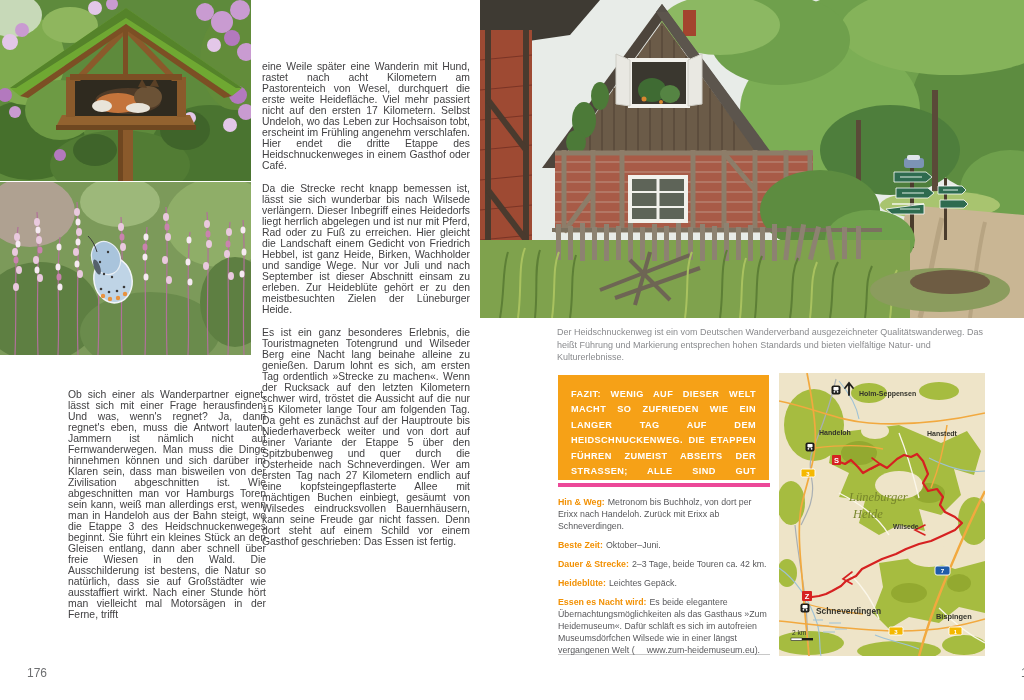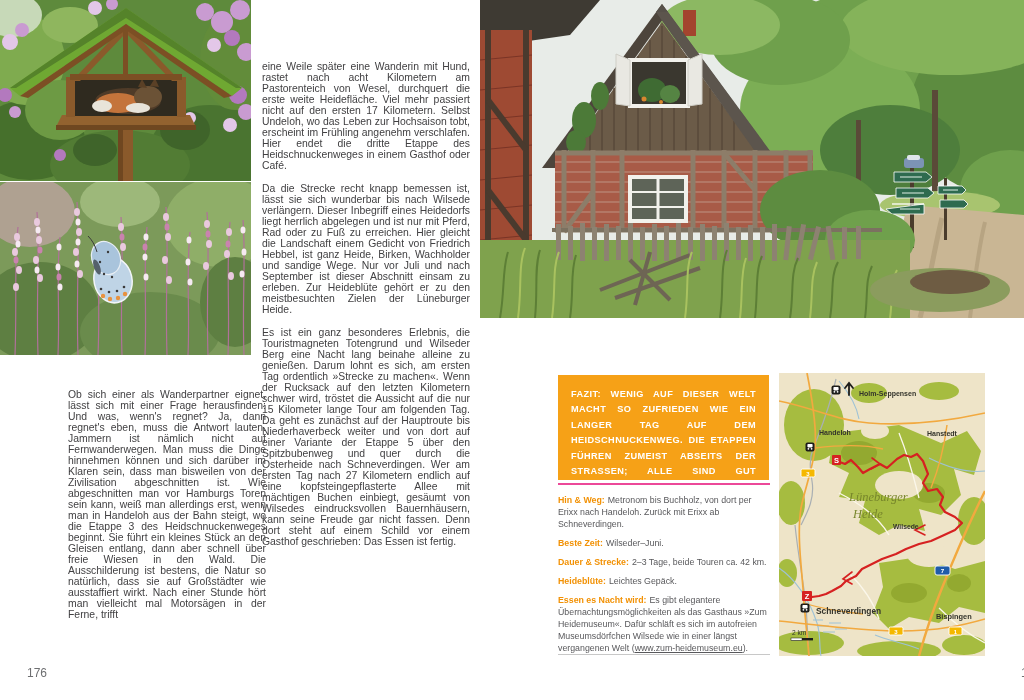--- a/index.html
+++ b/index.html
@@ -19,25 +19,25 @@
 
   #caption{position:absolute;left:557px;top:326px;width:432px;font-size:9px;line-height:12.6px;
            color:#8a8b8e;text-align:left;}
 
   #fazit{position:absolute;left:558px;top:375px;width:211px;height:105px;background:#F6A117;
          box-sizing:border-box;padding:12px 13px;color:#ffffff;font-weight:bold;
          font-size:9.2px;line-height:15.4px;letter-spacing:0.4px;word-spacing:2.5px;
          text-align:justify;overflow:hidden;}
 
   #info{position:absolute;left:558px;top:483px;width:212px;height:172px;box-sizing:border-box;
-        border-top:2px solid #ec4899;border-bottom:1px solid #c8c8c8;padding-top:9px;
+        border-top:4px solid #ec4899;border-bottom:1px solid #c8c8c8;padding-top:9px;
         font-size:8.8px;line-height:12px;color:#58585b;}
   .info-item{margin:0 0 7px 0;}
   .info-label{color:#F29104;font-weight:bold;margin-right:3px;}
-  .info-link{color:#58585b;text-decoration:underline;cursor:pointer;}
+  .info-link{color:#58585b;cursor:pointer;padding-left:12px;}
 
   #map{position:absolute;left:779px;top:373px;width:206px;height:283px;}
 
   .pagenum{position:absolute;font-size:12px;color:#6e6f71;}
   #pagenum-left{left:27px;top:666px;}
   #pagenum-right{left:1021px;top:666px;}
 </style>
 </head>
 <body>
 
@@ -409,29 +409,30 @@
   </div>
 
   <div class="body-text" id="col-left">Ob sich einer als Wanderpartner eignet, lässt sich mit einer Frage herausfinden: Und was, wenn's regnet? Ja, dann regnet's eben, muss die Antwort lauten. Jammern ist nämlich nicht auf Fernwanderwegen. Man muss die Dinge hinnehmen können und sich darüber im Klaren sein, dass man bisweilen von der Zivilisation abgeschnitten ist. Wie abgeschnitten man vor Hamburgs Toren sein kann, weiß man allerdings erst, wenn man in Handeloh aus der Bahn steigt, wo die Etappe 3 des Heidschnuckenweges beginnt. Sie führt ein kleines Stück an den Gleisen entlang, dann aber schnell über freie Wiesen in den Wald. Die Ausschilderung ist bestens, die Natur so natürlich, dass sie auf Großstädter wie ausstaffiert wirkt. Nach einer Stunde hört man vielleicht mal Motorsägen in der Ferne, trifft</div>
 
   <div class="body-text" id="col-mid">
     <p>eine Weile später eine Wanderin mit Hund, rastet nach acht Kilometern am Pastorenteich von Wesel, durchquert die erste weite Heidefläche. Viel mehr passiert nicht auf den ersten 17 Kilometern. Selbst Undeloh, wo das Leben zur Hochsaison tobt, erscheint im Frühling angenehm verschlafen. Hier endet die dritte Etappe des Heidschnuckenweges in einem Gasthof oder Café.</p>
     <p>Da die Strecke recht knapp bemessen ist, lässt sie sich wunderbar bis nach Wilsede verlängern. Dieser Inbegriff eines Heidedorfs liegt herrlich abgelegen und ist nur mit Pferd, Rad oder zu Fuß zu erreichen. Hier gleicht die Landschaft einem Gedicht von Friedrich Hebbel, ist ganz Heide, Birken, Wachholder und sandige Wege. Nur vor Juli und nach September ist dieser Abschnitt einsam zu erleben. Zur Heideblüte gehört er zu den meistbesuchten Zielen der Lüneburger Heide.</p>
     <p>Es ist ein ganz besonderes Erlebnis, die Touristmagneten Totengrund und Wilseder Berg eine Nacht lang beinahe alleine zu genießen. Darum lohnt es sich, am ersten Tag ordentlich »Strecke zu machen«. Wenn der Rucksack auf den letzten Kilometern schwer wird, tröstet die Aussicht auf die nur 15 Kilometer lange Tour am folgenden Tag. Da geht es zunächst auf der Hauptroute bis Niederhaverbeck weiter und von dort auf einer Variante der Etappe 5 über den Spitzbubenweg und quer durch die Osterheide nach Schneverdingen. Wer am ersten Tag nach 27 Kilometern endlich auf eine kopfsteingepflasterte Allee mit mächtigen Buchen einbiegt, gesäumt von Wilsedes eindrucksvollen Bauernhäusern, kann seine Freude gar nicht fassen. Denn dort steht auf einem Schild vor einem Gasthof geschrieben: Das Essen ist fertig.</p>
   </div>
 
+  <div id="caption">Der Heidschnuckenweg ist ein vom Deutschen Wanderverband ausgezeichneter Qualitätswanderweg. Das heißt Führung und Markierung entsprechen hohen Standards und bieten vielfältige Natur- und Kulturerlebnisse.</div>
 
   <div id="fazit">FAZIT: WENIG AUF DIESER WELT MACHT SO ZUFRIEDEN WIE EIN LANGER TAG AUF DEM HEIDSCHNUCKENWEG. DIE ETAPPEN FÜHREN ZUMEIST ABSEITS DER STRASSEN; ALLE SIND GUT AUSGESCHILDERT.</div>
 
   <div id="info">
     <div class="info-item"><span class="info-label">Hin &amp; Weg:</span><span>Metronom bis Buchholz, von dort per Erixx nach Handeloh. Zurück mit Erixx ab Schneverdingen.</span></div>
-    <div class="info-item"><span class="info-label">Beste Zeit:</span><span>Wilseder–Juni.</span></div>
+    <div class="info-item"><span class="info-label">Beste Zeit:</span><span>Oktober–Juni.</span></div>
     <div class="info-item"><span class="info-label">Dauer &amp; Strecke:</span><span>2–3 Tage, beide Touren ca. 42 km.</span></div>
     <div class="info-item"><span class="info-label">Heideblüte:</span><span>Leichtes Gepäck.</span></div>
-    <div class="info-item"><span class="info-label">Essen es Nacht wird:</span><span>Es gibt elegantere Übernachtungsmöglichkeiten als das Gasthaus »Zum Heidemuseum«. Dafür schläft es sich im autofreien Museumsdörfchen Wilsede wie in einer längst vergangenen Welt (</span><a class="info-link">www.zum-heidemuseum.eu</a><span>).</span></div>
+    <div class="info-item"><span class="info-label">Essen es Nacht wird:</span><span>Es beide elegantere Übernachtungsmöglichkeiten als das Gasthaus »Zum Heidemuseum«. Dafür schläft es sich im autofreien Museumsdörfchen Wilsede wie in einer längst vergangenen Welt (</span><a class="info-link">www.zum-heidemuseum.eu</a><span>).</span></div>
   </div>
 
   <div id="map">
     <svg width="206" height="283" viewBox="0 0 206 283" xmlns="http://www.w3.org/2000/svg" font-family="Liberation Sans, DejaVu Sans, sans-serif">
       <defs>
         <g id="station-icon">
           <rect x="-4.5" y="-4.5" width="9" height="9" rx="2" fill="#1d1d1b"></rect>
           <rect x="-2.6" y="-3" width="5.2" height="3.4" rx="0.8" fill="#ffffff"></rect>
           <circle cx="-1.6" cy="1.8" r="0.9" fill="#ffffff"></circle>
           <circle cx="1.6" cy="1.8" r="0.9" fill="#ffffff"></circle>

